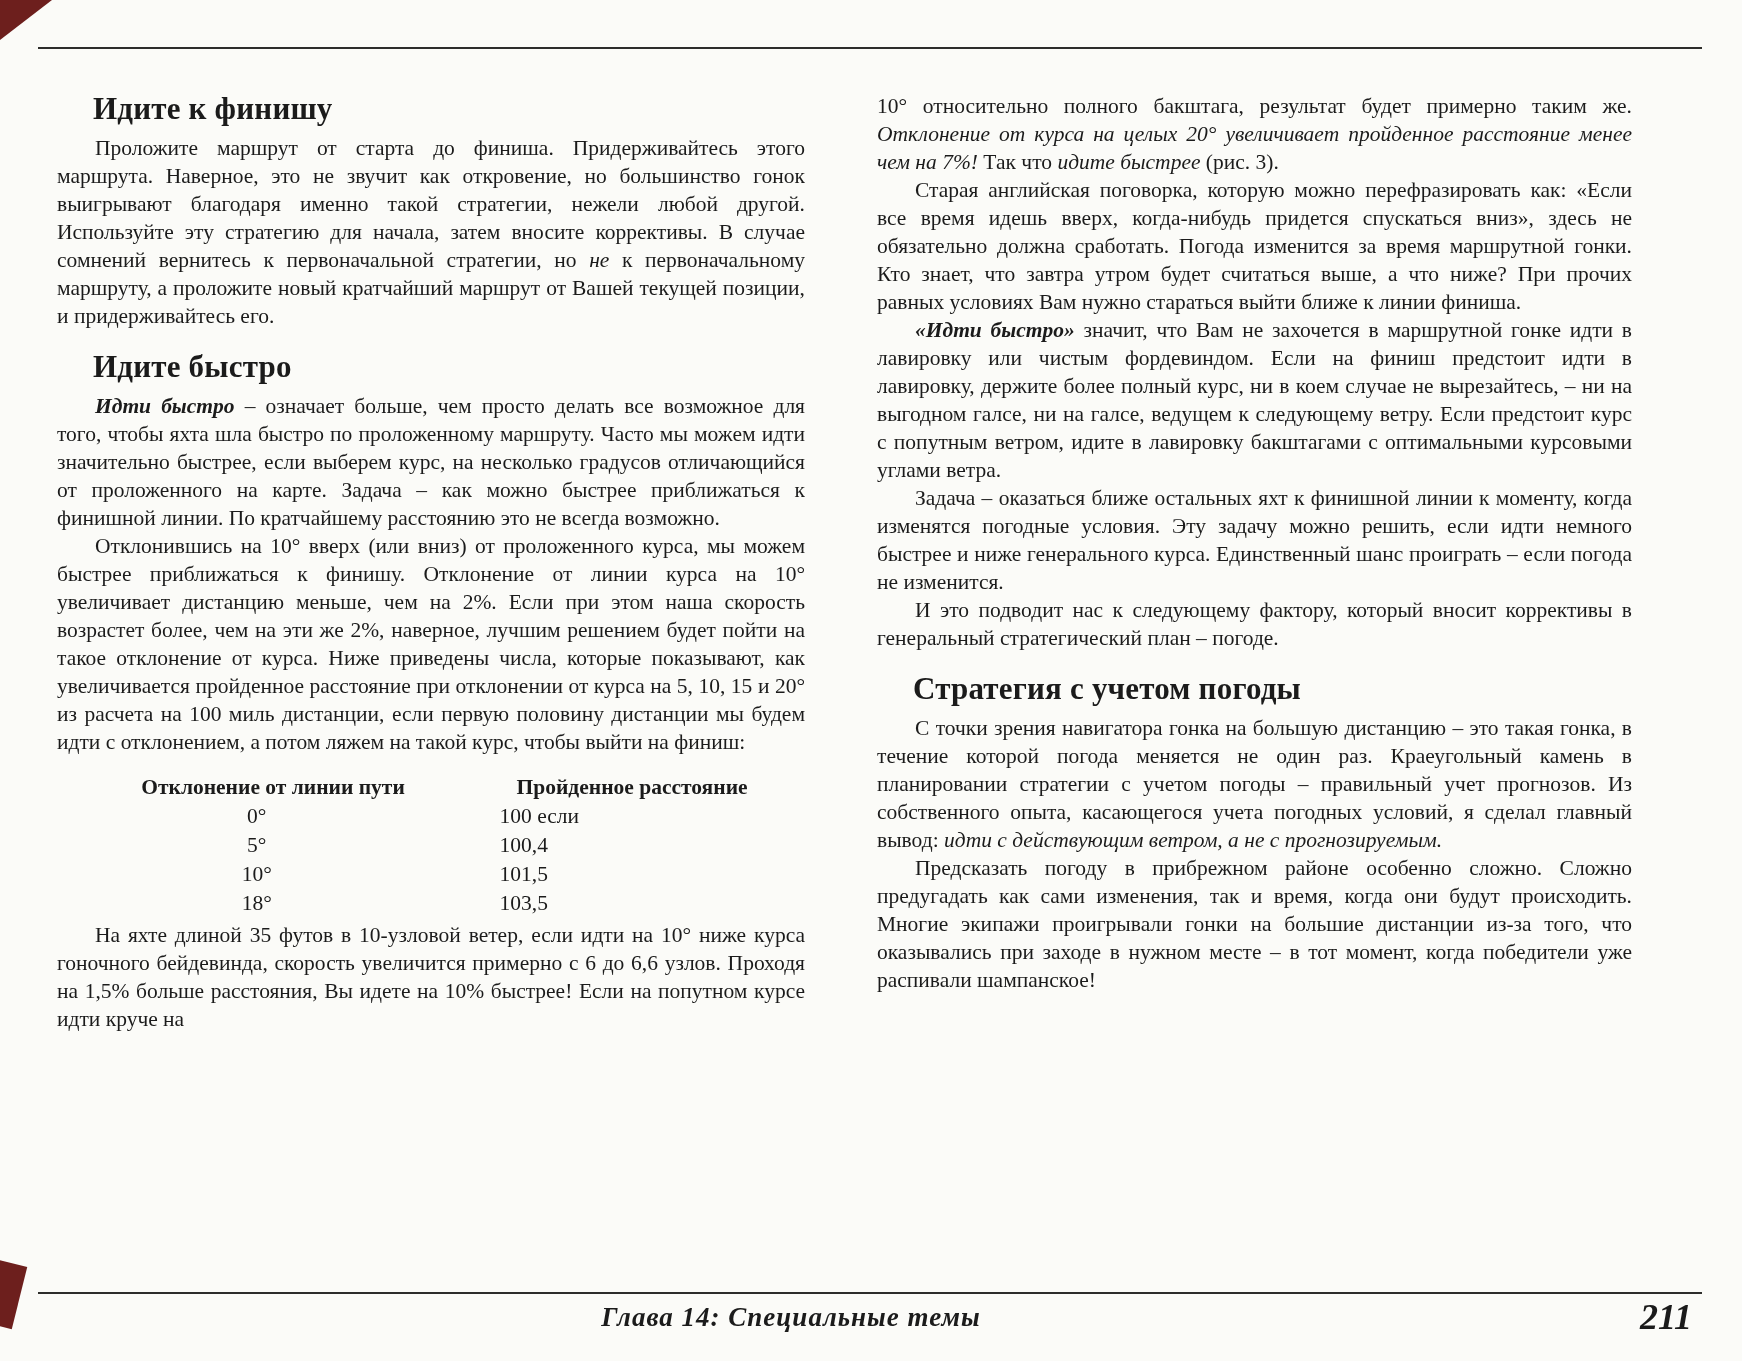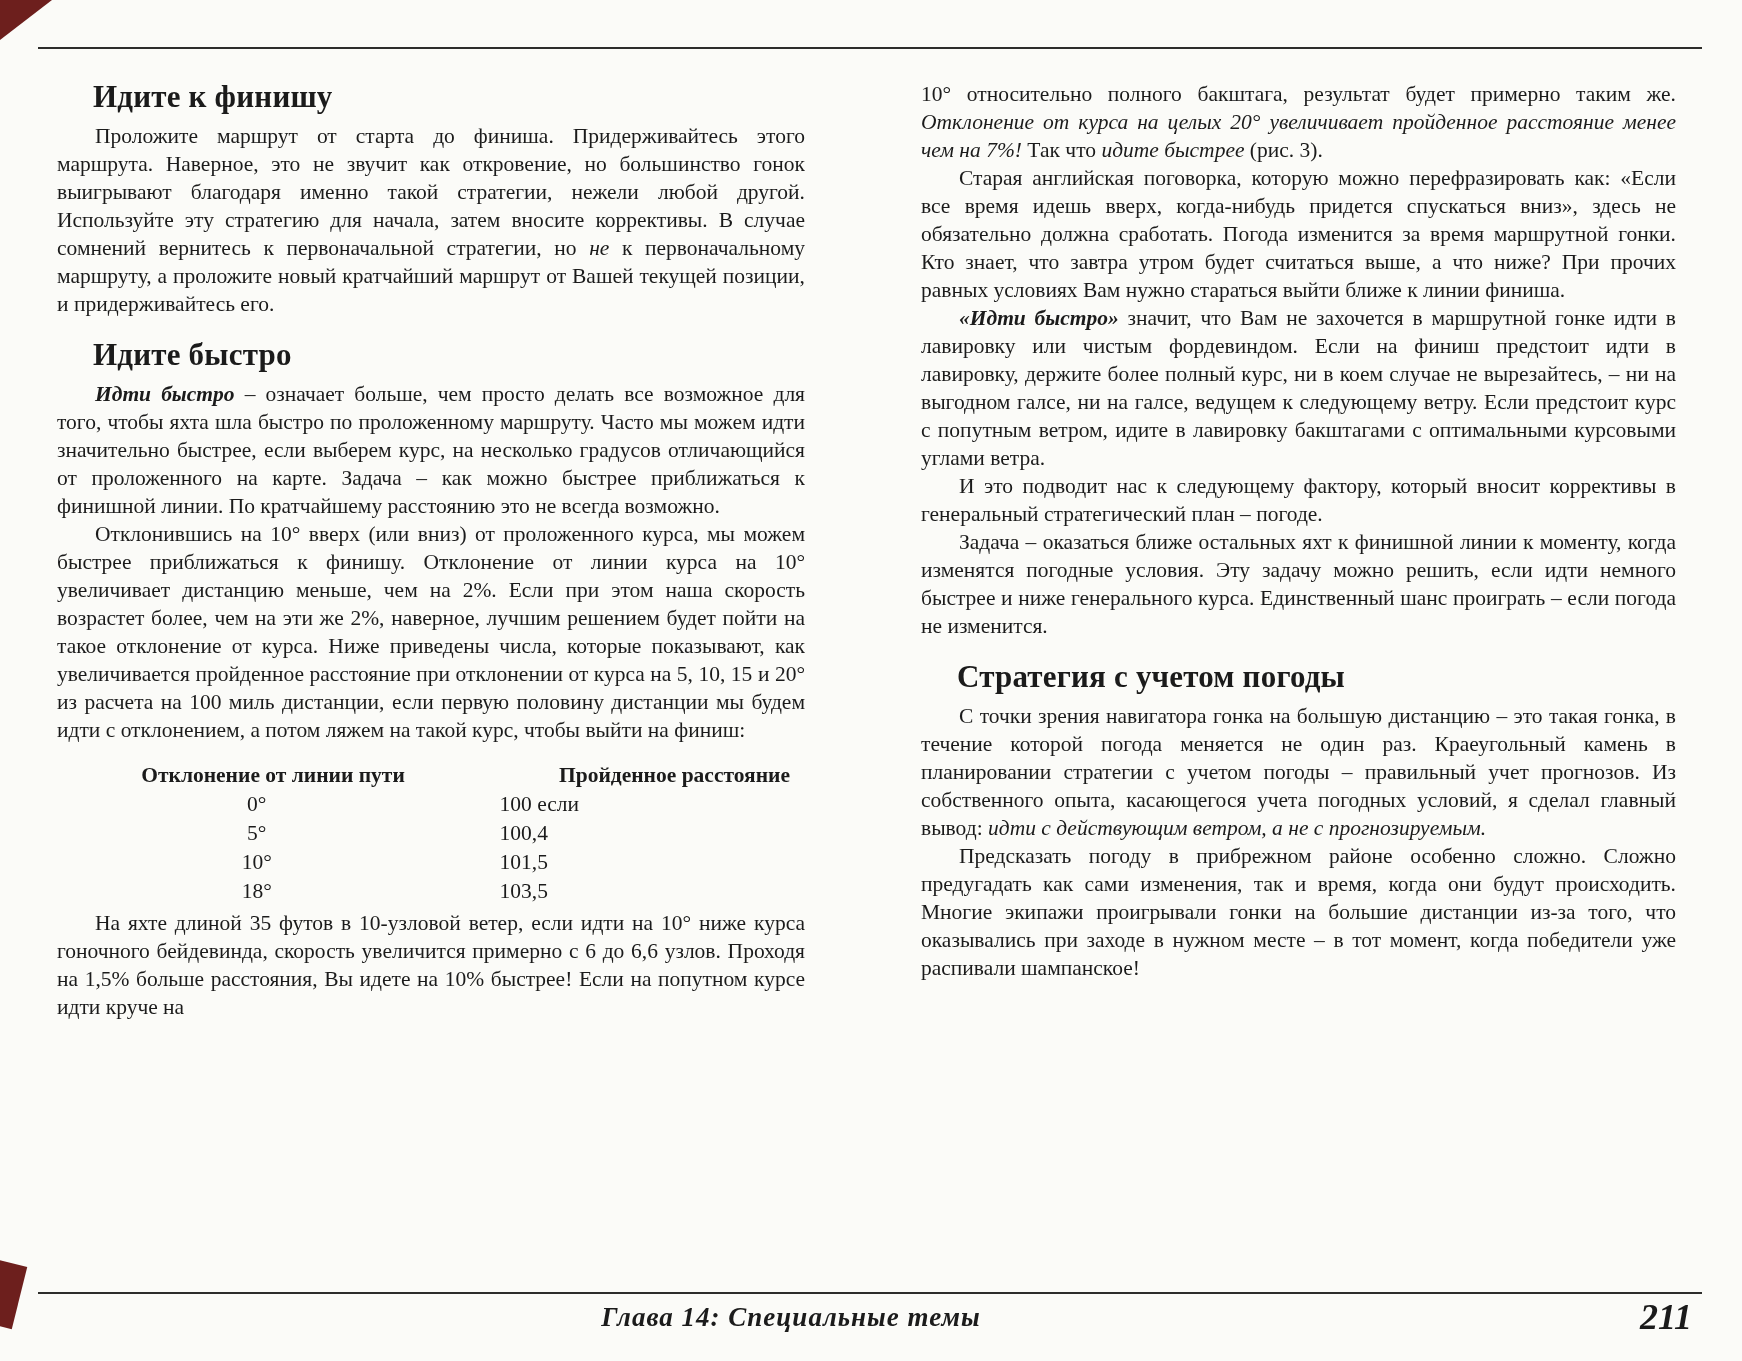--- a/index.html
+++ b/index.html
@@ -27,23 +27,23 @@
   }
   .rule {
     position: absolute; left: 38px; right: 40px; height: 2px;
     background: #2d2d2b;
   }
   .rule-top { top: 47px; }
   .rule-bottom { top: 1292px; }
 
   .content {
     position: absolute;
-    top: 80px; left: 57px;
+    top: 92px; left: 57px;
     display: flex;
-    gap: 116px;
+    gap: 72px;
   }
   .col { font-size: 21.5px; line-height: 28px; text-align: justify; }
   .col-left  { width: 748px; }
   .col-right { width: 755px; }
 
   h2.major {
     font-size: 31px;
     line-height: 34px;
     font-weight: bold;
     text-align: left;
@@ -59,21 +59,21 @@
   .sbi { font-style: italic; font-weight: bold; }
 
   
   .dev-table { width: 96%; margin: 17px 0 3px 2%; }
   .trow { display: flex; line-height: 29px; }
   .tcell { white-space: nowrap; }
   .tcell.c0 { width: 56%; text-align: center; }
   .tcell.c1 { width: 44%; text-align: left; padding-left: 58px; }
   .trow.thead .tcell { font-weight: bold; }
   .trow.thead .tcell.c0 { text-align: center; }
-  .trow.thead .tcell.c1 { text-align: right; padding-left: 0; }
+  .trow.thead .tcell.c1 { text-align: center; padding-left: 0; }
 
   
   .footer-chapter {
     position: absolute;
     top: 1302px; left: 0; width: 100%;
     text-align: center;
     transform: translateX(-80px);
     font-style: italic;
     font-weight: 600;
     font-size: 27px;
@@ -130,22 +130,22 @@
           </div>
         </div>
 
       <p class="body-p"><span>На яхте длиной 35 футов в 10-узловой ветер, если идти на 10° ниже курса гоночного бейдевинда, скорость увеличится примерно с 6 до 6,6 узлов. Проходя на 1,5% больше расстояния, Вы идете на 10% быстрее! Если на попутном курсе идти круче на</span></p>
     </div>
 
     <div class="col col-right">
       <p class="body-p cont"><span>10° относительно полного бакштага, результат будет примерно таким же. </span><span class="si">Отклонение от курса на целых 20° увеличивает пройденное расстояние менее чем на 7%!</span><span> Так что </span><span class="si">идите быстрее</span><span> (рис. 3).</span></p>
       <p class="body-p"><span>Старая английская поговорка, которую можно перефразировать как: «Если все время идешь вверх, когда-нибудь придется спускаться вниз», здесь не обязательно должна сработать. Погода изменится за время маршрутной гонки. Кто знает, что завтра утром будет считаться выше, а что ниже? При прочих равных условиях Вам нужно стараться выйти ближе к линии финиша.</span></p>
       <p class="body-p"><span class="sbi">«Идти быстро»</span><span> значит, что Вам не захочется в маршрутной гонке идти в лавировку или чистым фордевиндом. Если на финиш предстоит идти в лавировку, держите более полный курс, ни в коем случае не вырезайтесь, – ни на выгодном галсе, ни на галсе, ведущем к следующему ветру. Если предстоит курс с попутным ветром, идите в лавировку бакштагами с оптимальными курсовыми углами ветра.</span></p>
+      <p class="body-p"><span>Задача – оказаться ближе остальных яхт к финишной линии к моменту, когда изменятся погодные условия. Эту задачу можно решить, если идти немного быстрее и ниже генерального курса. Единственный шанс проиграть – если погода не изменится.</span></p>
       <p class="body-p"><span>И это подводит нас к следующему фактору, который вносит коррективы в генеральный стратегический план – погоде.</span></p>
-      <p class="body-p"><span>Задача – оказаться ближе остальных яхт к финишной линии к моменту, когда изменятся погодные условия. Эту задачу можно решить, если идти немного быстрее и ниже генерального курса. Единственный шанс проиграть – если погода не изменится.</span></p>
 
       <h2 class="major">Стратегия с учетом погоды</h2>
       <p class="body-p"><span>С точки зрения навигатора гонка на большую дистанцию – это такая гонка, в течение которой погода меняется не один раз. Краеугольный камень в планировании стратегии с учетом погоды – правильный учет прогнозов. Из собственного опыта, касающегося учета погодных условий, я сделал главный вывод: </span><span class="si">идти с действующим ветром, а не с прогнозируемым.</span></p>
       <p class="body-p"><span>Предсказать погоду в прибрежном районе особенно сложно. Сложно предугадать как сами изменения, так и время, когда они будут происходить. Многие экипажи проигрывали гонки на большие дистанции из-за того, что оказывались при заходе в нужном месте – в тот момент, когда победители уже распивали шампанское!</span></p>
     </div>
 
   </div>
 
   <div class="rule rule-bottom"></div>
 

